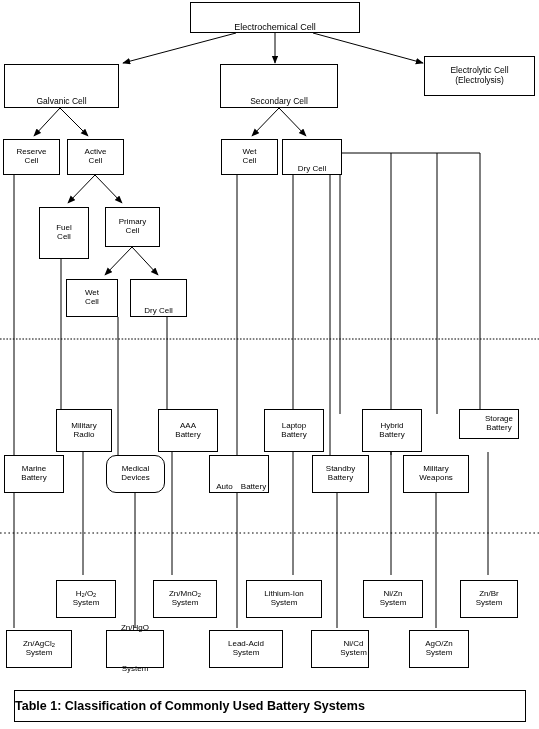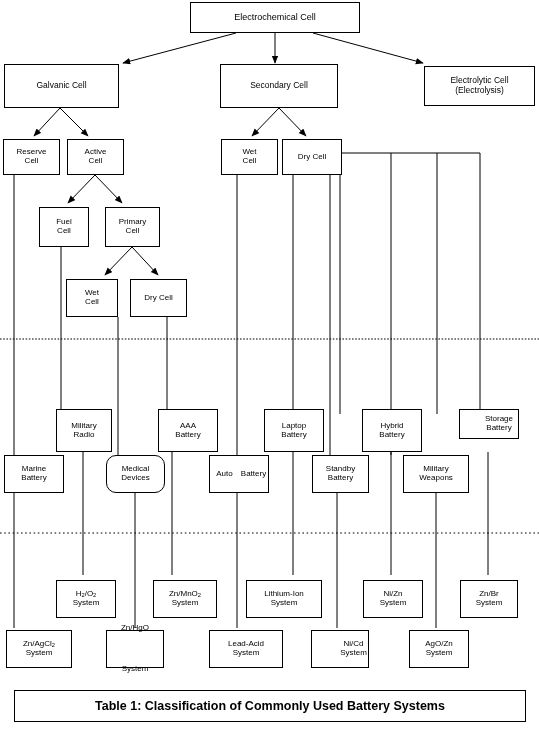--- a/index.html
+++ b/index.html
@@ -1,27 +1,27 @@
 <!DOCTYPE html>
 <html><head>
 <meta charset="utf-8">
 <style>
   html,body{margin:0;padding:0;background:#ffffff;}
   body{width:539px;height:729px;font-family:"Liberation Sans",sans-serif;color:#000;}
   #stage{position:relative;width:539px;height:729px;overflow:hidden;background:#fff;}
   svg#wires{position:absolute;left:0;top:0;width:539px;height:729px;}
   .node{position:absolute;box-sizing:border-box;border:1px solid #000;background:#fff;
-        display:flex;align-items:center;justify-content:center;text-align:center;
+        display:flex;align-items:flex-end;justify-content:center;text-align:center;
         font-family:"Liberation Sans",sans-serif;line-height:1.12;}
   .node span{display:block;width:100%;}
   .t8{font-size:8px;}
   .t85{font-size:8.5px;}
   .t9{font-size:9px;}
   .title-box{position:absolute;box-sizing:border-box;border:1px solid #000;background:#fff;
-        display:flex;align-items:center;justify-content:center;text-align:center;
+        display:flex;align-items:center;text-align:center;
         font-weight:bold;font-size:12.5px;font-family:"Liberation Sans",sans-serif;}
   sub{font-size:.72em;vertical-align:-0.22em;}
 </style>
 </head>
 <body>
 
 <div id="stage">
 
   <svg id="wires" viewBox="0 0 539 729" xmlns="http://www.w3.org/2000/svg">
     <defs>
@@ -85,42 +85,42 @@
   <div class="node t9" style="left:190px;top:2px;width:170px;height:31px;">
     <span>Electrochemical Cell</span>
   </div>
 
   <div class="node t85" style="left:4px;top:64px;width:115px;height:44px;">
     <span>Galvanic Cell</span>
   </div>
   <div class="node t85" style="left:220px;top:64px;width:118px;height:44px;">
     <span>Secondary Cell</span>
   </div>
-  <div class="node t85" style="left:424px;top:66px;width:111px;height:40px;flex-direction:column;">
+  <div class="node t85" style="left:424px;top:56px;width:111px;height:40px;flex-direction:column;">
     <span>Electrolytic Cell</span>
     <span>(Electrolysis)</span>
   </div>
 
   <div class="node t8" style="left:3px;top:139px;width:57px;height:36px;flex-direction:column;">
     <span>Reserve</span>
     <span>Cell</span>
   </div>
   <div class="node t8" style="left:67px;top:139px;width:57px;height:36px;flex-direction:column;">
     <span>Active</span>
     <span>Cell</span>
   </div>
   <div class="node t8" style="left:221px;top:139px;width:57px;height:36px;flex-direction:column;">
     <span>Wet</span>
     <span>Cell</span>
   </div>
   <div class="node t8" style="left:282px;top:139px;width:60px;height:36px;">
     <span>Dry Cell</span>
   </div>
 
-  <div class="node t8" style="left:39px;top:207px;width:50px;height:40px;flex-direction:column;">
+  <div class="node t8" style="left:39px;top:207px;width:50px;height:52px;flex-direction:column;">
     <span>Fuel</span>
     <span>Cell</span>
   </div>
   <div class="node t8" style="left:105px;top:207px;width:55px;height:40px;flex-direction:column;">
     <span>Primary</span>
     <span>Cell</span>
   </div>
 
   <div class="node t8" style="left:66px;top:279px;width:52px;height:38px;flex-direction:column;">
     <span>Wet</span>

